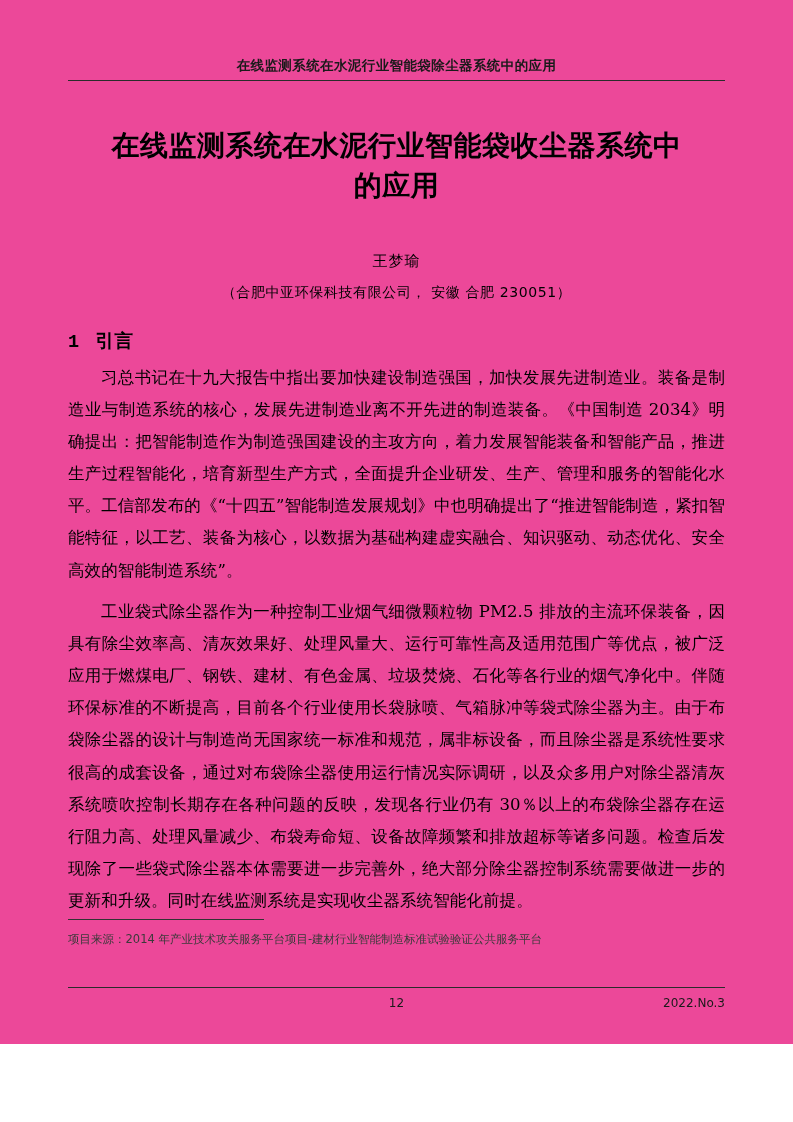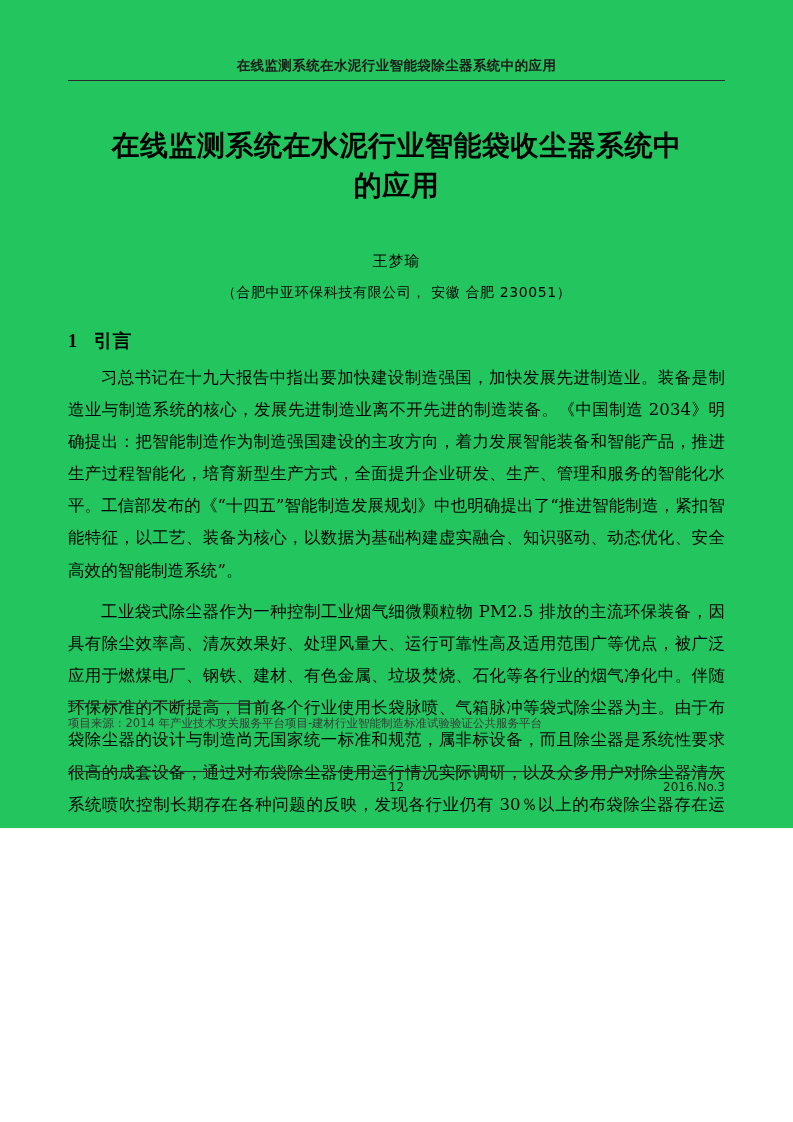--- a/index.html
+++ b/index.html
@@ -7,22 +7,22 @@
     padding: 0;
     background: #ffffff;
   }
   body {
     font-family: "DejaVu Serif", "Liberation Serif", serif;
     color: #000000;
   }
   .page {
     position: relative;
     width: 793px;
-    height: 828px;
-    background: #22c55e;
+    height: 1044px;
+    background: #ec4899;
     box-sizing: border-box;
     overflow: hidden;
   }
   
   .running-head {
     position: absolute;
     top: 57px;
     left: 68px;
     right: 68px;
     text-align: center;
@@ -72,21 +72,21 @@
     font-size: 14px;
     letter-spacing: 0.6px;
     font-family: "DejaVu Sans", "Liberation Sans", sans-serif;
   }
 
   h2.section {
     margin: 26px 0 0 0;
     font-size: 18.5px;
     font-weight: bold;
     letter-spacing: 0.5px;
-    font-family: Liberation Serif, serif;
+    font-family: Liberation Mono, monospace;
   }
   h2.section .num { margin-right: 16px; }
 
   p.body-par {
     margin: 9px 0 0 0;
     font-size: 16.5px;
     line-height: 1.95;
     text-align: justify;
     text-justify: inter-ideograph;
     text-indent: 2em;
@@ -168,16 +168,16 @@
   </div>
 
   <div class="footnote">
     <div class="footnote-rule"></div>
     <div class="footnote-text">项目来源：2014 年产业技术攻关服务平台项目-建材行业智能制造标准试验验证公共服务平台</div>
   </div>
 
   <div class="footer-rule"></div>
   <div class="footer">
     <span class="page-num">12</span>
-    <span class="issue">2016.No.3</span>
+    <span class="issue">2022.No.3</span>
   </div>
 
 </div>
 
 </body></html>

